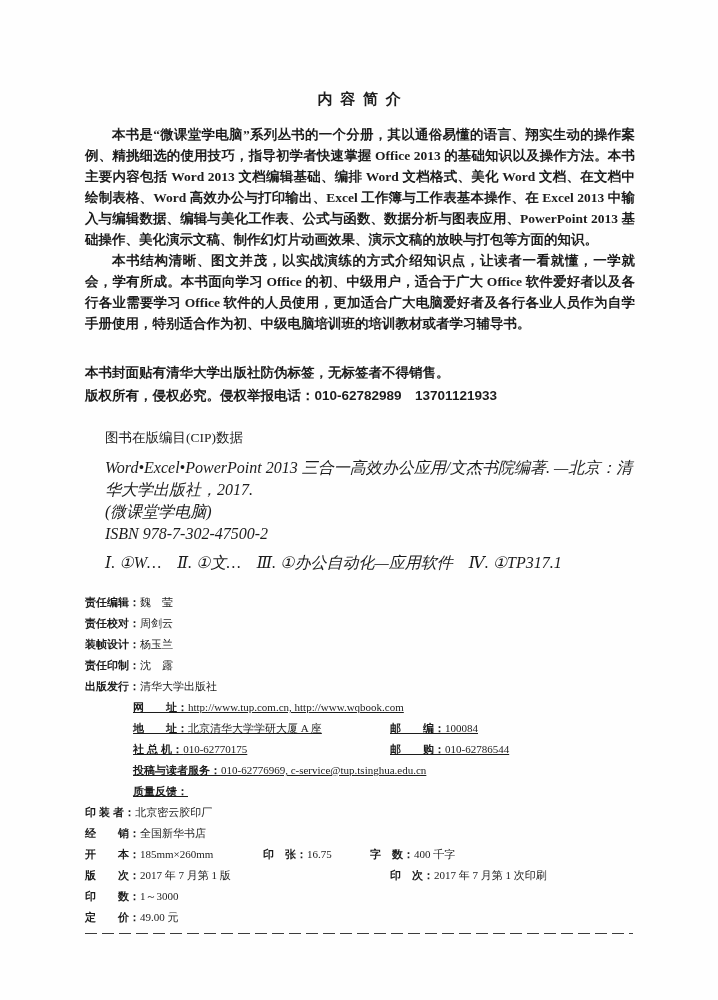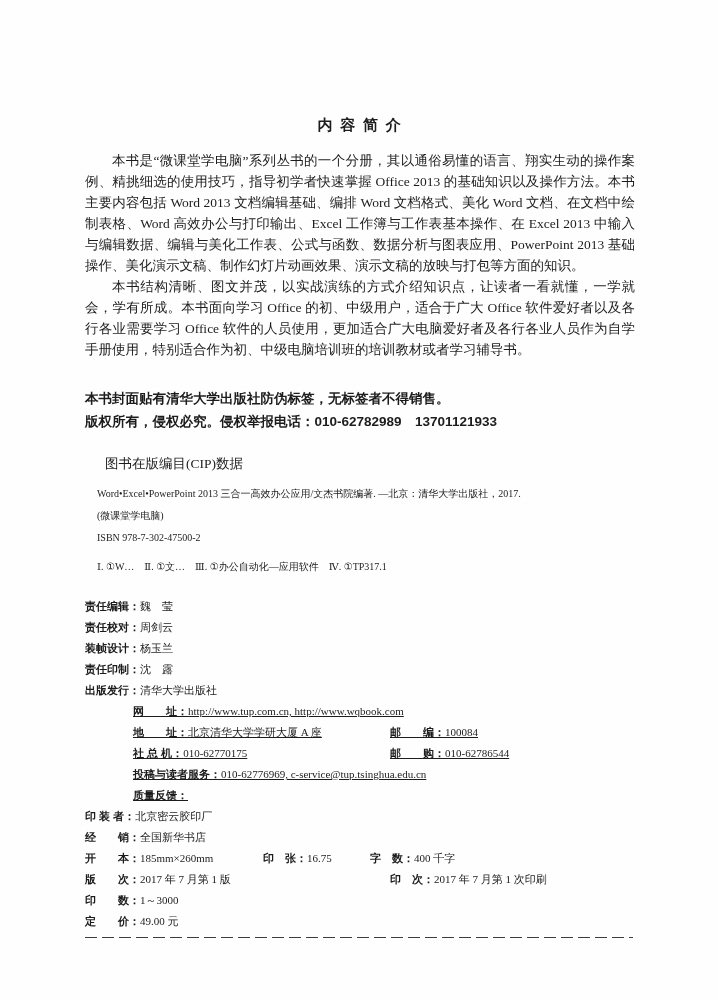--- a/index.html
+++ b/index.html
@@ -6,55 +6,57 @@
     margin: 0;
     padding: 0;
     background: #ffffff;
   }
   .page {
     position: relative;
     width: 718px;
     height: 1000px;
     background: #fefefe;
     box-sizing: border-box;
-    padding: 116px 83px 0 85px;
+    padding: 90px 83px 0 85px;
     color: #1c1c1c;
     font-family: "Liberation Serif", "DejaVu Serif", serif;
     overflow: hidden;
   }
   .doc-title {
     text-align: center;
     font-weight: bold;
     font-size: 15px;
     letter-spacing: 2px;
     margin: 0 0 15px 0;
   }
   .intro p {
     font-size: 13.5px;
     line-height: 21px;
     text-align: justify;
     text-indent: 2em;
     margin: 0;
+    font-weight: bold;
   }
   .notice {
     margin-top: 27px;
     font-family: "Liberation Sans", "DejaVu Sans", sans-serif;
     font-weight: bold;
     font-size: 13.5px;
     line-height: 23px;
   }
   .notice div { white-space: pre-wrap; }
   .cip-header {
     margin: 20px 0 0 20px;
     font-size: 13.5px;
     line-height: 21px;
   }
   .cip-block {
-    margin-left: 12px;
-    font-size: 10px;
+    margin-left: 20px;
+    font-size: 16px;
+    font-style: italic;
   }
   .cip-block .cip-line { line-height: 22px; }
   .cip-block .first { margin-top: 9px; }
   .cip-block .gap { margin-top: 7px; }
   .colophon {
     margin-top: 18px;
     font-size: 11px;
   }
   .c-row {
     display: flex;

